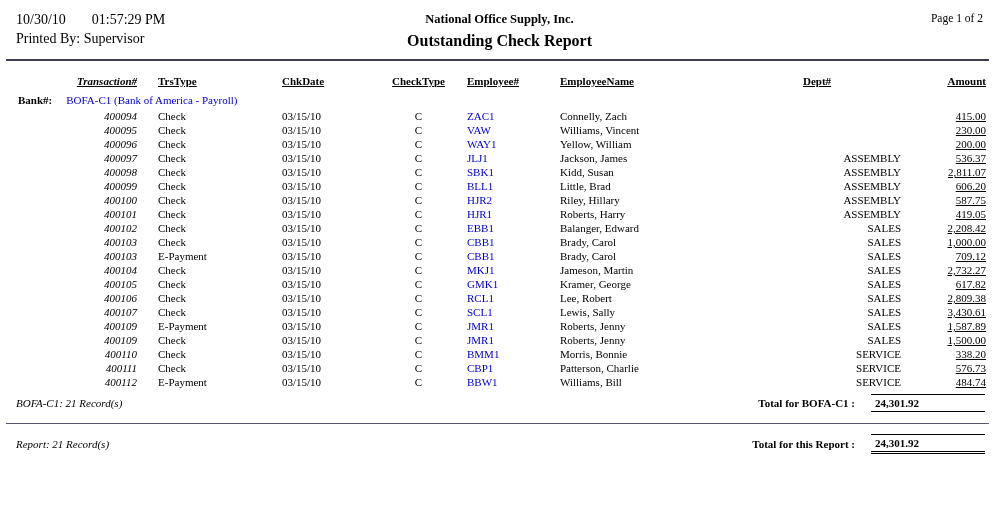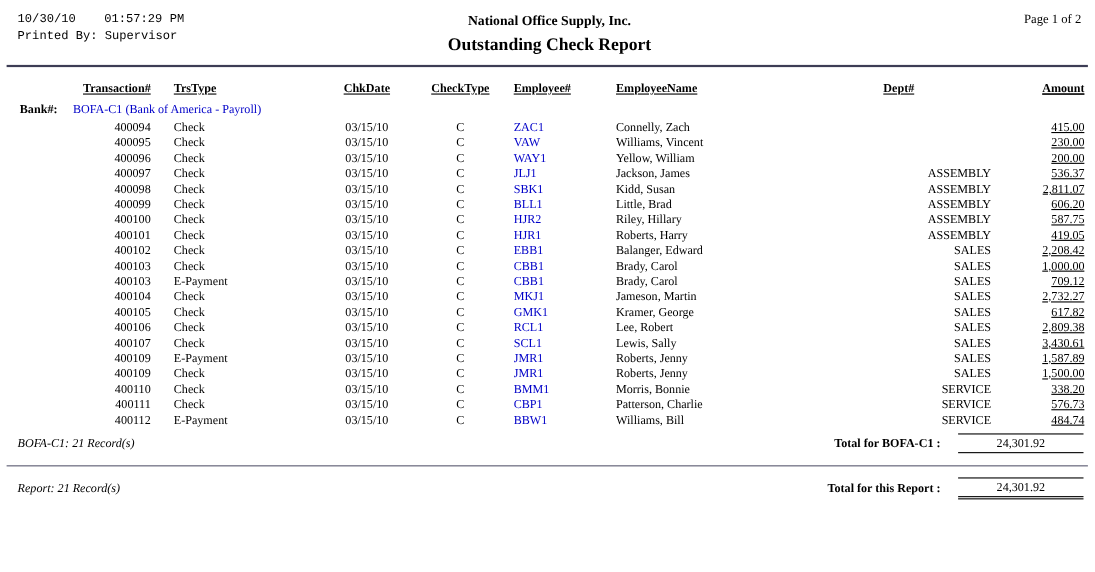--- a/index.html
+++ b/index.html
@@ -3,21 +3,21 @@
 <meta charset="utf-8">
 <style>
   * { box-sizing: border-box; }
   html, body { margin: 0; padding: 0; background: #ffffff; }
   body { font-family: "Liberation Serif", "DejaVu Serif", serif; color: #000; }
 
   .page { width: 995px; height: 520px; background: #fff; overflow: hidden; }
 
   
   .hdr { display: flex; align-items: flex-start; padding: 12px 12px 0 16px; }
-  .hdr-left { width: 225px; font-size: 11px; font-family: Liberation Mono, monospace; }
+  .hdr-left { width: 225px; font-size: 14px; }
   .hdr-left .time { margin-left: 26px; }
   .hdr-left .row2 { margin-top: 3px; }
   .hdr-center { flex: 1; text-align: center; }
   .company { font-size: 12.5px; font-weight: bold; }
   .title { font-size: 16px; font-weight: bold; margin-top: 5px; }
   .hdr-right { width: 225px; text-align: right; font-size: 11.5px; }
 
   .top-rule { border-top: 2px solid #3d3d55; margin: 9px 6px 0 6px; }
   .mid-rule { border-top: 1px solid #57576e; margin: 11px 6px 5px 6px; }
 
@@ -30,39 +30,39 @@
   col.w-emp  { width: 100px; }
   col.w-name { width: 243px; }
   col.w-dept { width: 106px; }
   col.w-amt  { width: 85px;  }
 
   th, td { font-size: 11px; font-weight: normal; padding: 1px 0;
            vertical-align: bottom; white-space: nowrap; overflow: hidden; }
   th { font-weight: bold; padding-bottom: 4px; }
   th .u { text-decoration: underline; }
 
-  .c-tx   { text-align: right; padding-right: 20px; }
+  .c-tx   { text-align: right; padding-right: 20px; font-style: italic; }
   .c-type { text-align: left;  padding-left: 1px; }
-  .c-date { text-align: center; }
+  .c-date { text-align: left; }
   .c-chk  { text-align: center; margin-left: 44px; }
   .c-emp  { text-align: left; padding-left: 15px; }
   .c-name { text-align: left; padding-left: 8px; }
   .c-dept { text-align: right; margin-top: 14px; }
   th.c-dept { text-align: left; padding-left: 8px; }
   .c-amt  { text-align: right; text-decoration: underline; }
 
   .blue { color: #0000C8; }
   .bank-cell { padding: 3px 0 3px 3px; }
   .bank-label { font-weight: bold; margin-right: 14px; }
 
   
   .totals { display: flex; align-items: center; padding: 5px 10px 0 16px; }
   .records { flex: 1; font-size: 11px; font-style: italic; }
   .total-label { font-size: 11px; font-weight: bold; margin-right: 16px; }
-  .amt-box { width: 114px; text-align: center; font-size: 11px; font-weight: normal; padding: 2px 4px; }
+  .amt-box { width: 114px; text-align: left; font-size: 11px; font-weight: bold; padding: 2px 4px; }
   .subtotal   { border-top: 1px solid #000; border-bottom: 1px solid #000; }
   .grandtotal { border-top: 1px solid #000; border-bottom: 3px double #000; }
 </style>
 </head>
 <body>
 
 <div class="page">
 
   <div class="hdr">
     <div class="hdr-left">

